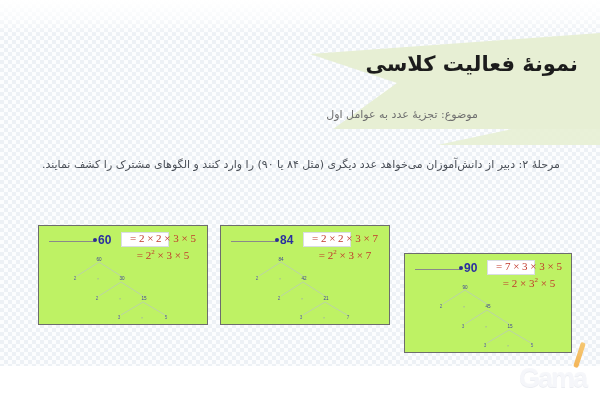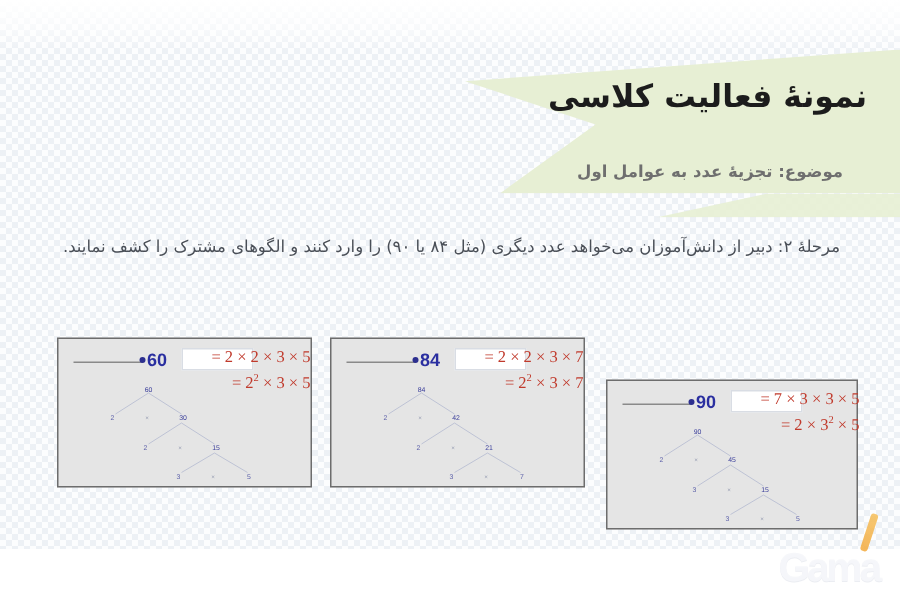--- a/index.html
+++ b/index.html
@@ -46,39 +46,38 @@
   }
 
   .title{
     position:absolute;right:22px;top:52px;width:330px;
     text-align:right;
     font-size:21px;font-weight:bold;color:#1c1c1c;
     letter-spacing:0px;
     direction:rtl;
   }
   .subtitle{
-    position:absolute;right:38px;top:108px;width:360px;
-    text-align:right;
+    position:absolute;right:18px;top:108px;width:360px;
+    text-align:center;
     font-size:11px;color:#6f6f6f;
     direction:rtl;
-    font-weight:bold;
   }
   .instruction{
     position:absolute;right:40px;top:155px;width:520px;
     font-size:11px;line-height:1.85;color:#4a4f57;
     direction:rtl;
   }
 
   
   .panels{
     position:absolute;left:0;top:225px;width:600px;height:110px;
   }
   .panel{
     position:absolute;top:0;
-    background:#e5e5e5;
+    background:#bef264;
     border:1px solid #6d6d6d;
     box-sizing:border-box;
   }
   .panel.p0{left:38px;width:170px;height:100px;}
   .panel.p1{left:220px;width:170px;height:100px;}
   .panel.p2{left:404px;width:168px;height:100px;margin-top:28px;}
   .panel-shadow{
     position:absolute;top:6px;
     background:#dfe9cd;
     z-index:-1;
@@ -99,21 +98,21 @@
     font-family:"Liberation Sans",sans-serif;
     direction:ltr;
   }
   .num-field{
     position:absolute;left:82px;top:6px;width:46px;height:13px;
     border:1px solid #d9dde4;background:#ffffff;
   }
 
   .eqs{
     position:absolute;left:80px;top:5px;width:88px;
-    direction:ltr;text-align:right;
+    direction:ltr;text-align:center;
     font-family:"Liberation Serif",serif;
   }
   .eq{
     font-size:11px;color:#c0392b;white-space:nowrap;line-height:1.45;
   }
   .eq sup{font-size:7px;}
 
   
   .tree{
     position:absolute;left:0;top:26px;width:170px;height:72px;

